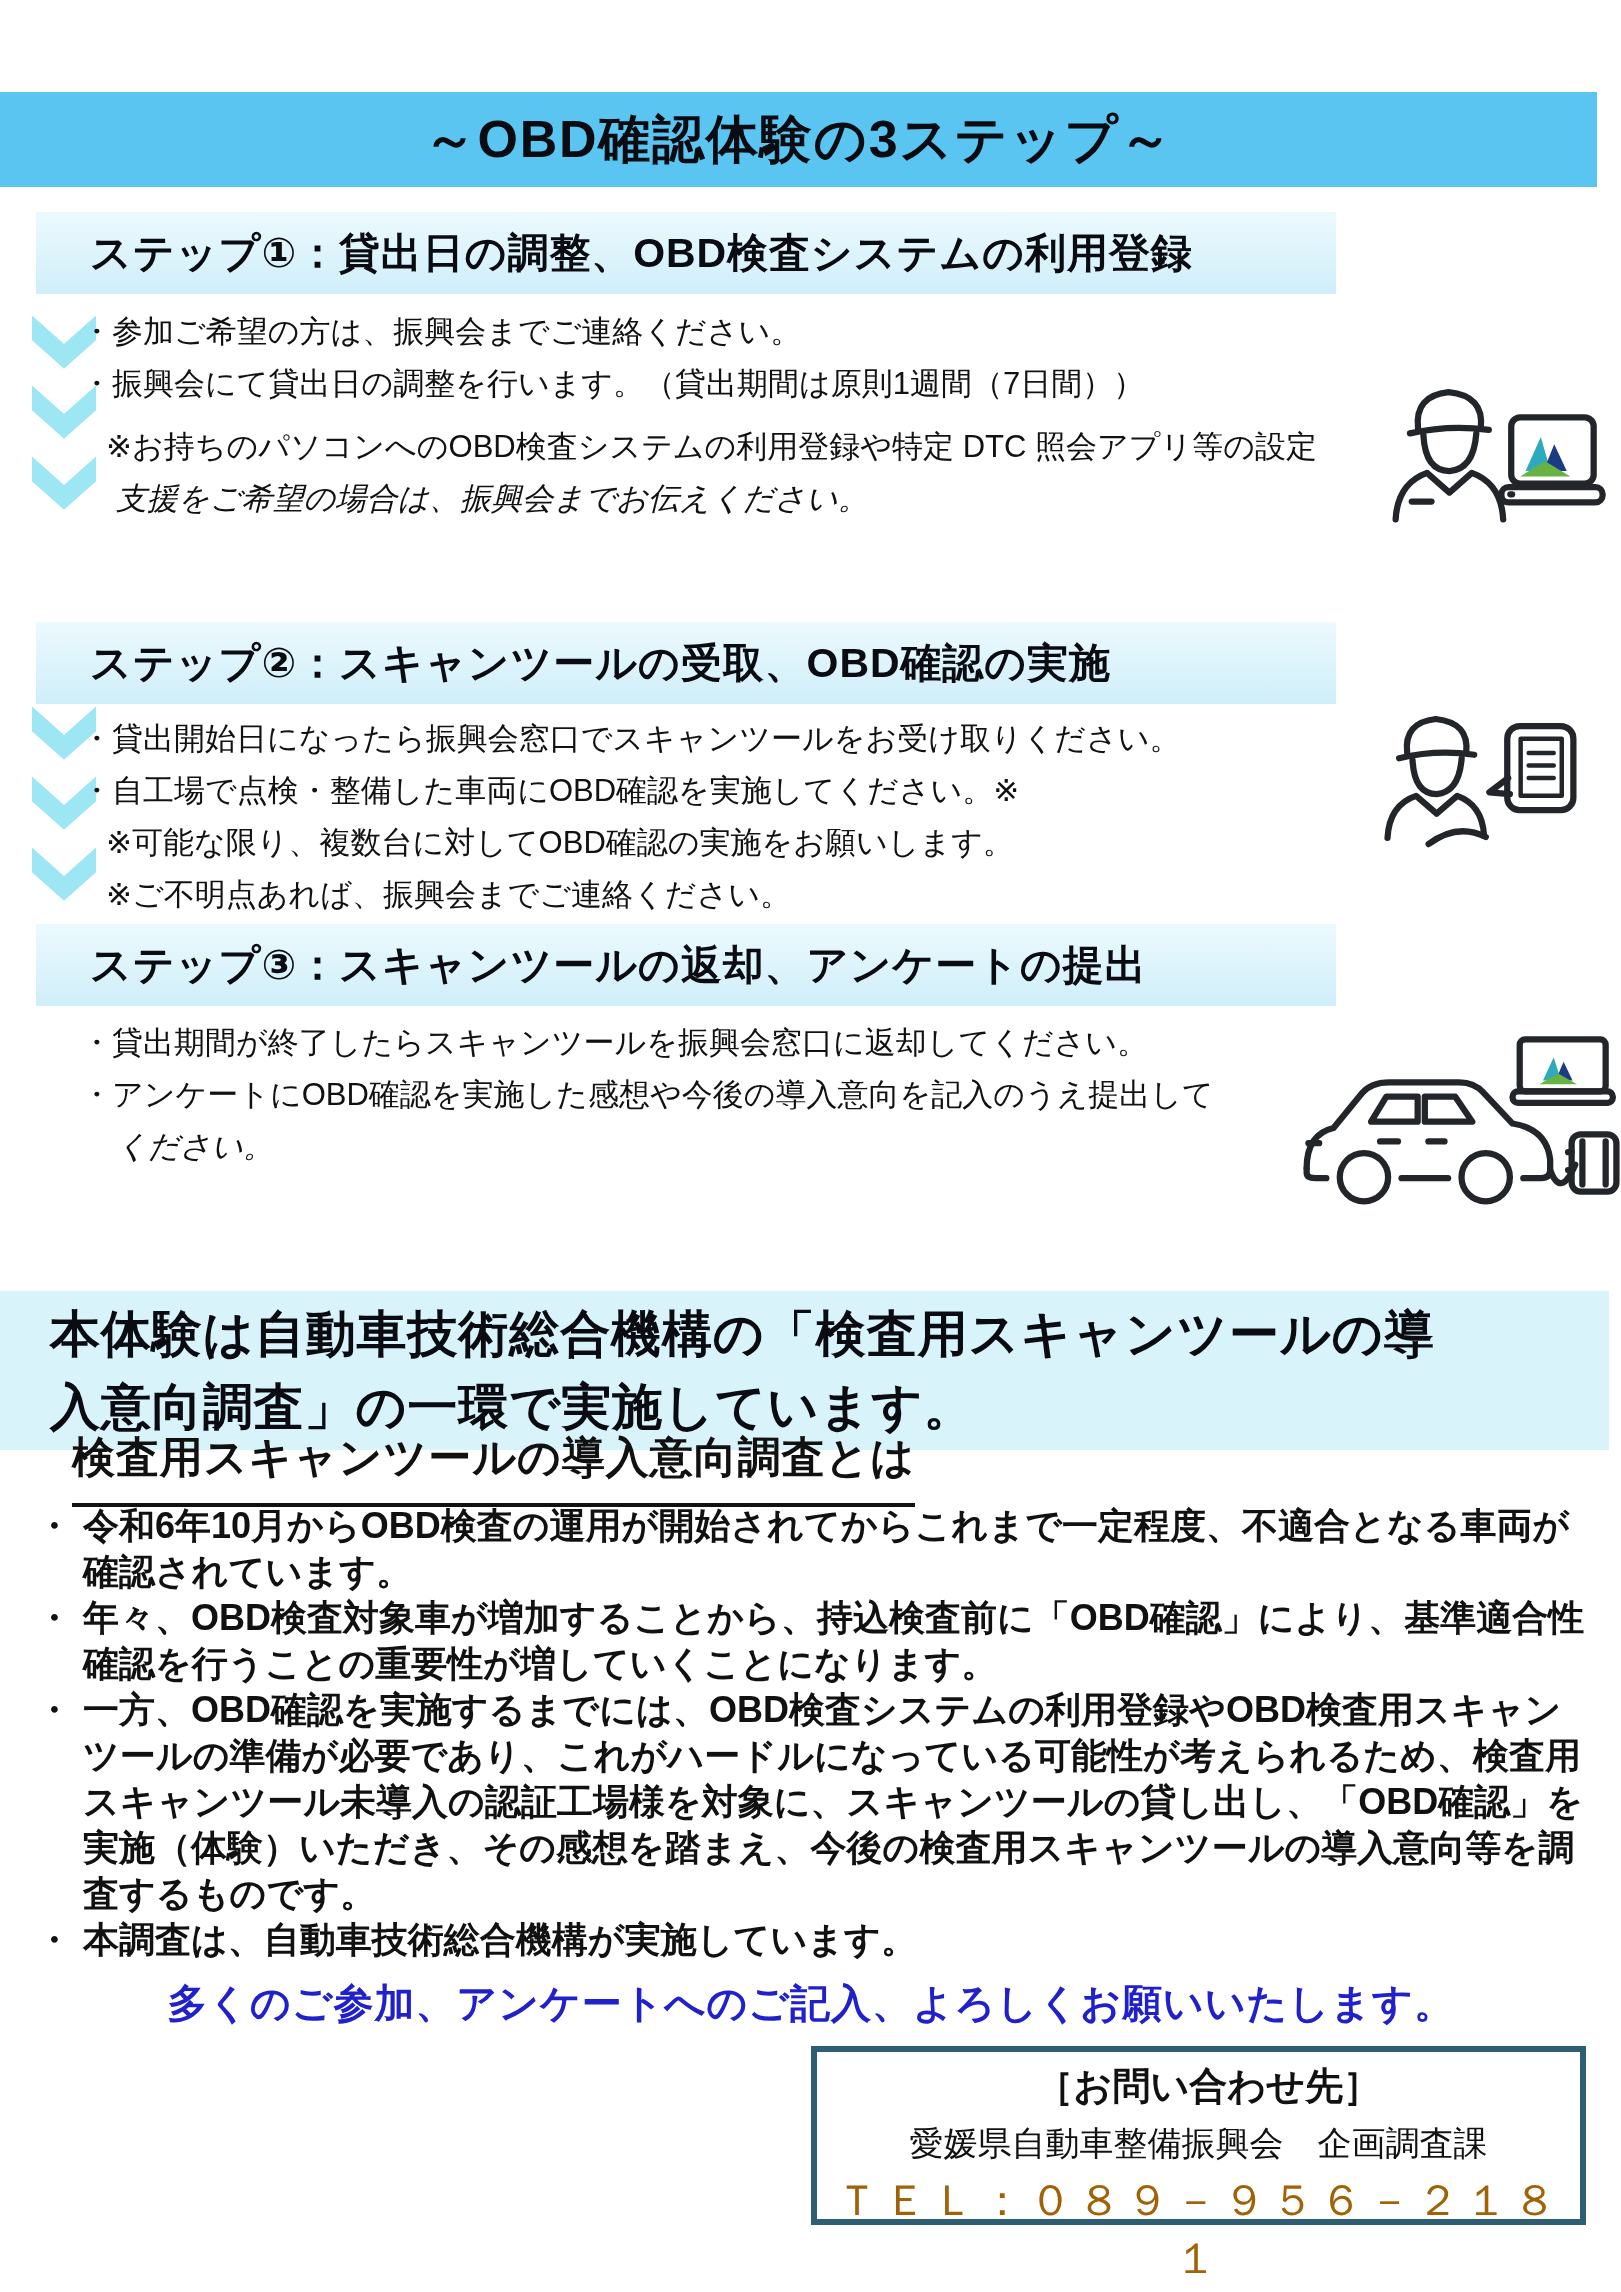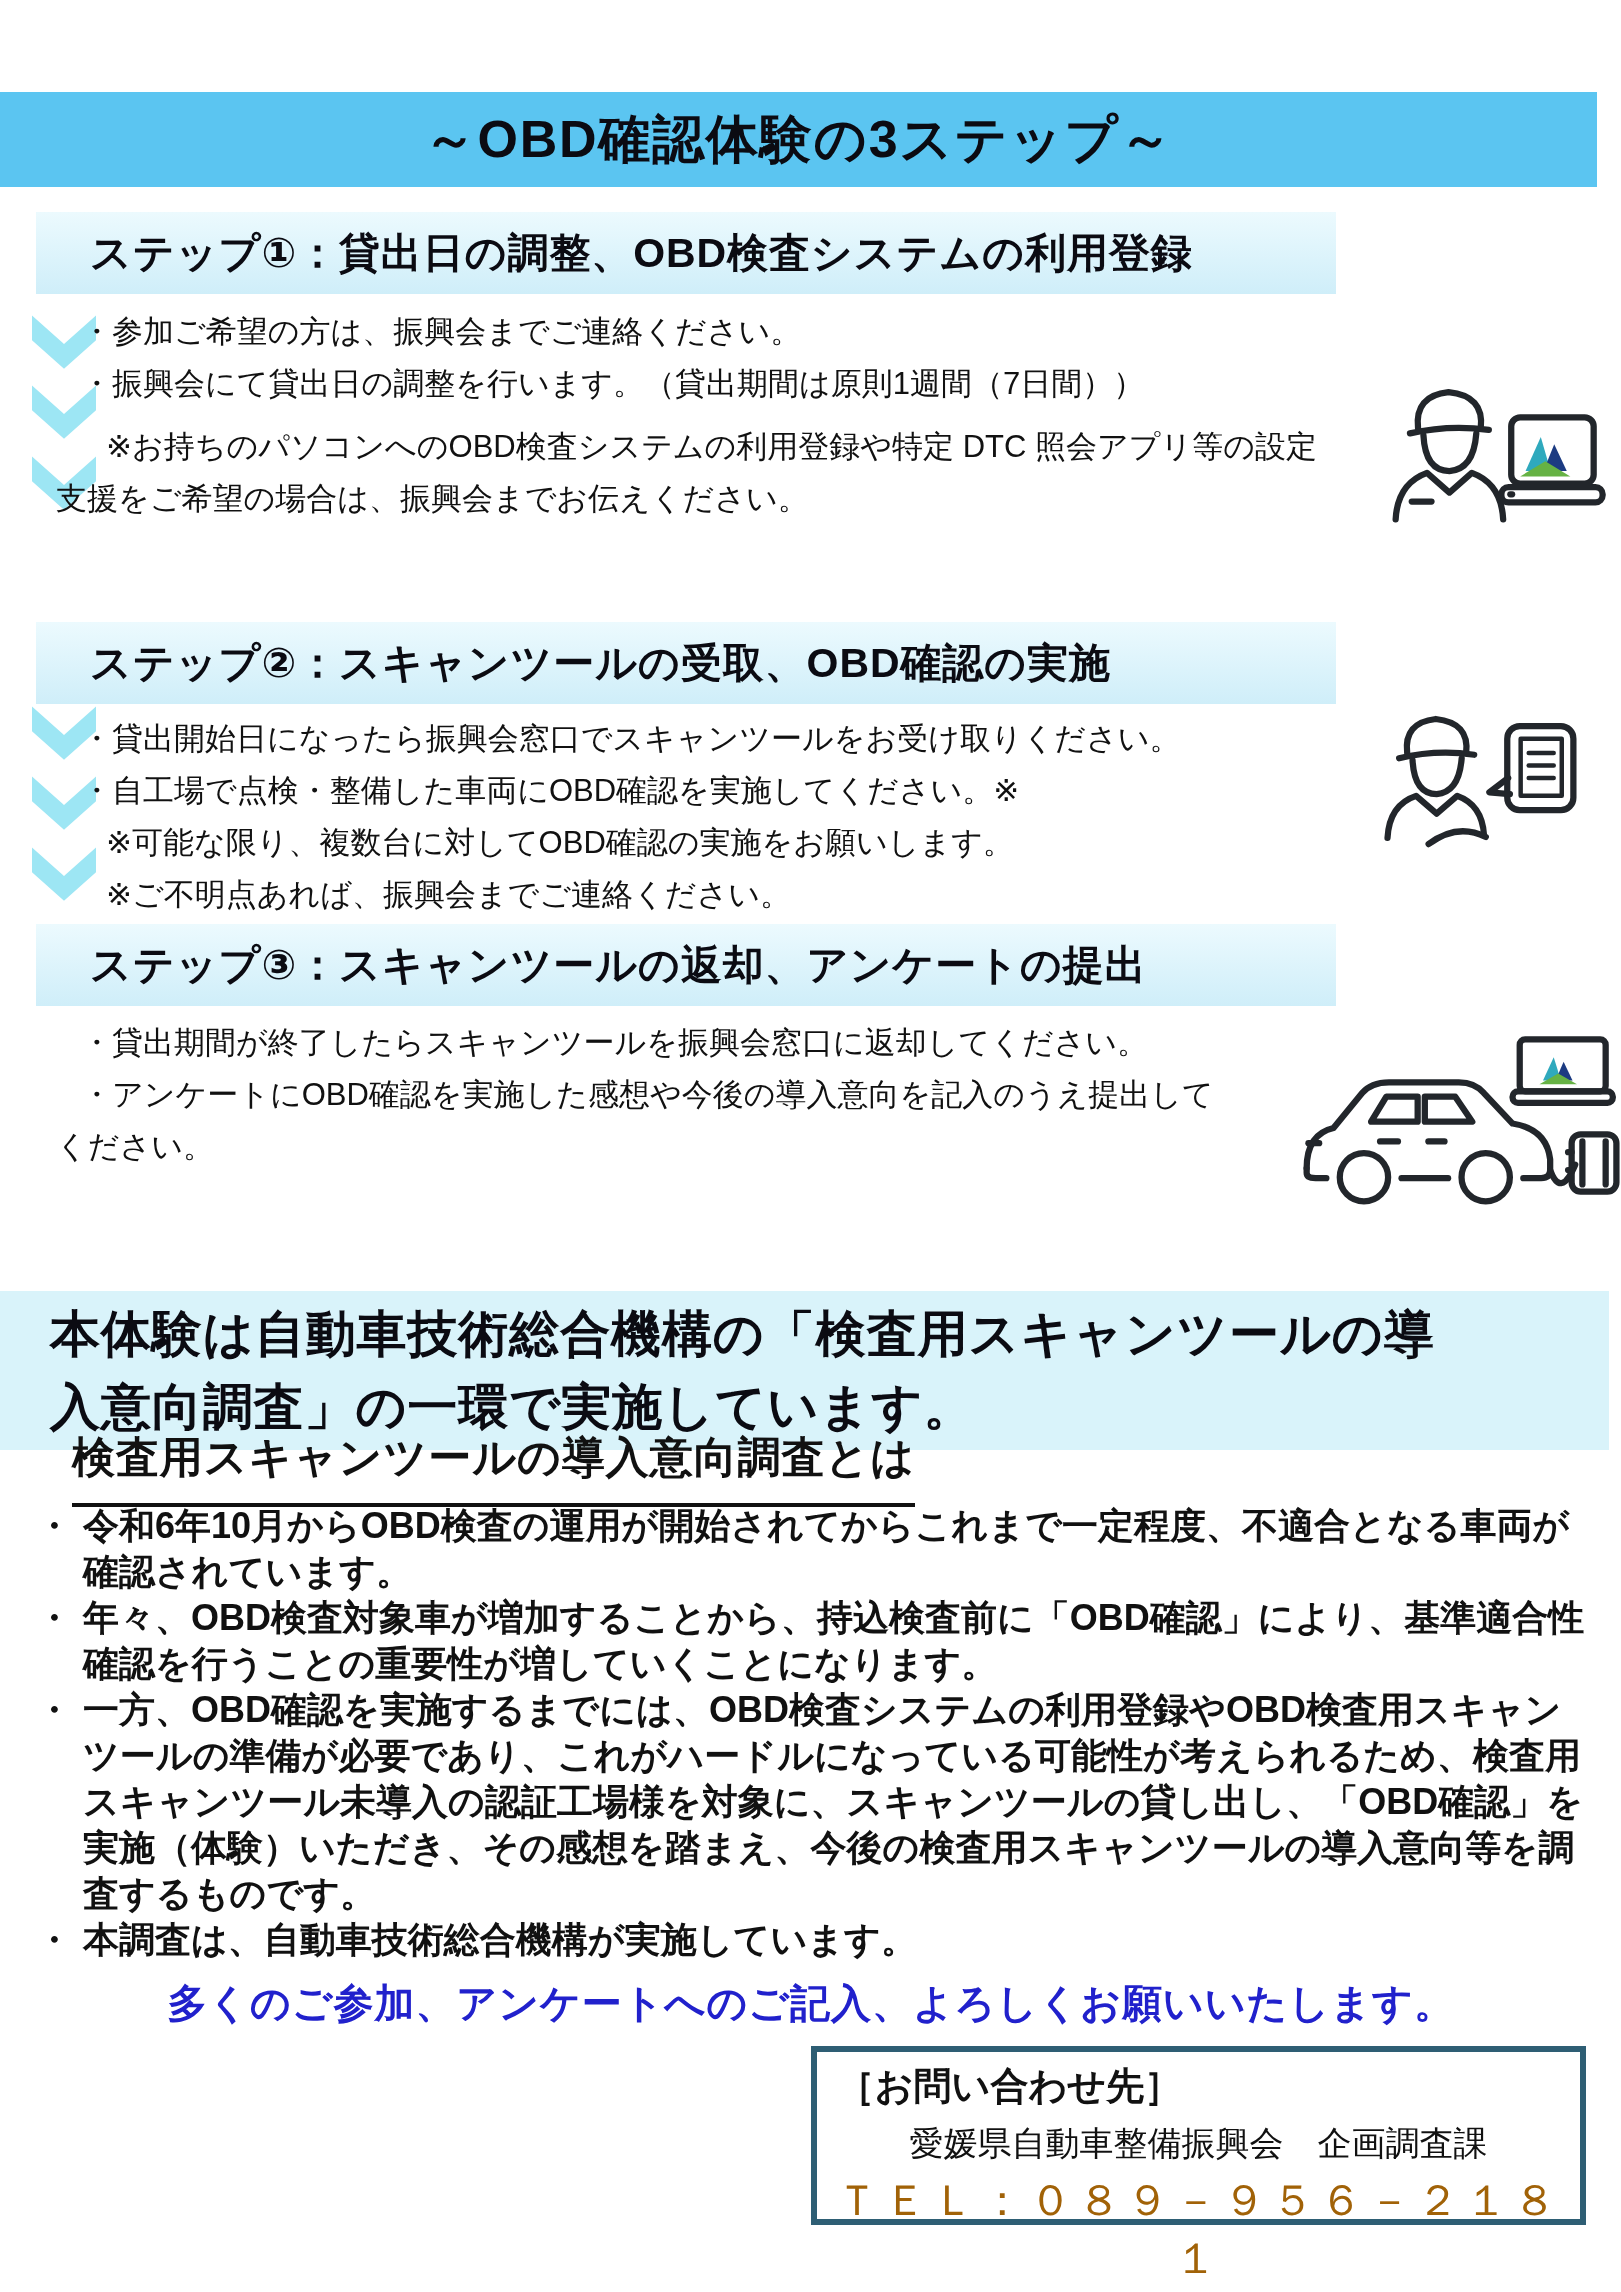--- a/index.html
+++ b/index.html
@@ -15,21 +15,21 @@
   .step-bar{position:absolute;left:36px;width:1300px;height:82px;
     background:linear-gradient(180deg,#ECFAFE 0%,#CFEEF9 100%);
     display:flex;align-items:center;padding-left:54px;box-sizing:border-box;}
   .step-bar span{font-size:41px;font-weight:bold;color:#0b0b12;letter-spacing:0.9px;}
 
   
   .lines{position:absolute;left:0;width:1361px;font-size:31px;line-height:52px;color:#111111;}
   .ln{white-space:nowrap;}
   .ln0{padding-left:81px;}
   .ln1{padding-left:106px;}
-  .ln2{padding-left:56px;}
+  .ln2{padding-left:116px;font-style:italic;}
   .gap{margin-top:10.7px;}
 
   
   .chevrons{position:absolute;display:flex;flex-direction:column;gap:14.3px;}
 
   
   .notice{position:absolute;left:0;top:1291px;width:1609px;height:159px;background:#D9F3FA;
     box-sizing:border-box;padding:7.2px 0 0 50px;}
   .notice div{font-size:50px;font-weight:bold;color:#0b0b12;line-height:73px;letter-spacing:0.9px;}
 
@@ -41,21 +41,21 @@
   .srow .mk{flex:0 0 47px;font-size:36px;font-weight:bold;color:#111;line-height:46px;}
   .srow .tx{flex:1;font-size:36px;font-weight:bold;color:#111;line-height:46px;letter-spacing:0px;}
 
   
   .cta{position:absolute;left:0;top:1976px;width:1622px;text-align:center;
     font-size:40px;font-weight:bold;color:#2121CC;letter-spacing:0.9px;}
 
   
   .contact{position:absolute;left:811px;top:2046px;width:775px;height:179px;background:#fff;
     border:6.3px solid #2E5E74;box-sizing:border-box;}
-  .contact .clabel{margin:9px 0 0 19.7px;font-size:38px;font-weight:bold;color:#111;}
+  .contact .clabel{margin:9px 0 0 19.7px;font-size:38px;font-weight:bold;color:#111;text-align:center;}
   .contact .corg{margin-top:9px;text-align:center;font-size:34px;color:#111;}
   .contact .ctel{margin-top:5.4px;text-align:center;font-size:43px;color:#a16207;letter-spacing:5.4px;}
 
   .icon-box{position:absolute;}
   svg{display:block;}
 </style>
 </head>
 <body>
 
 <div class="page">

